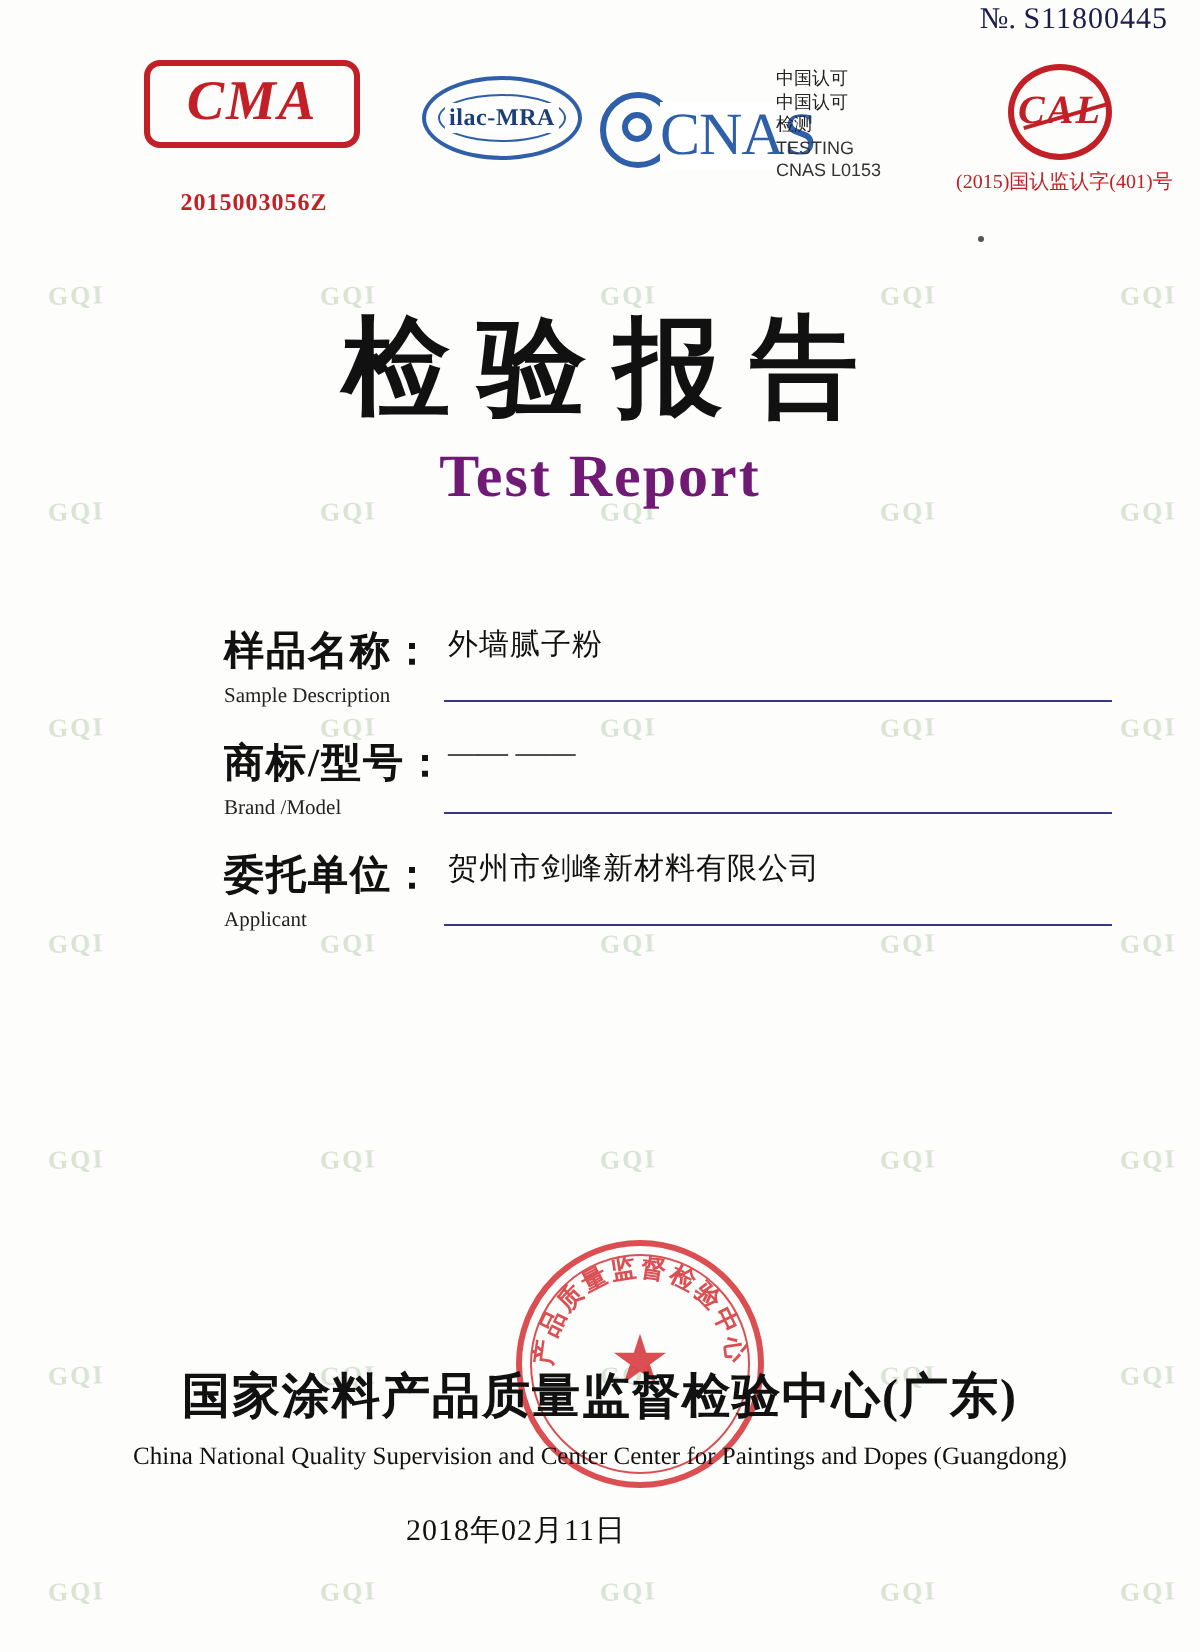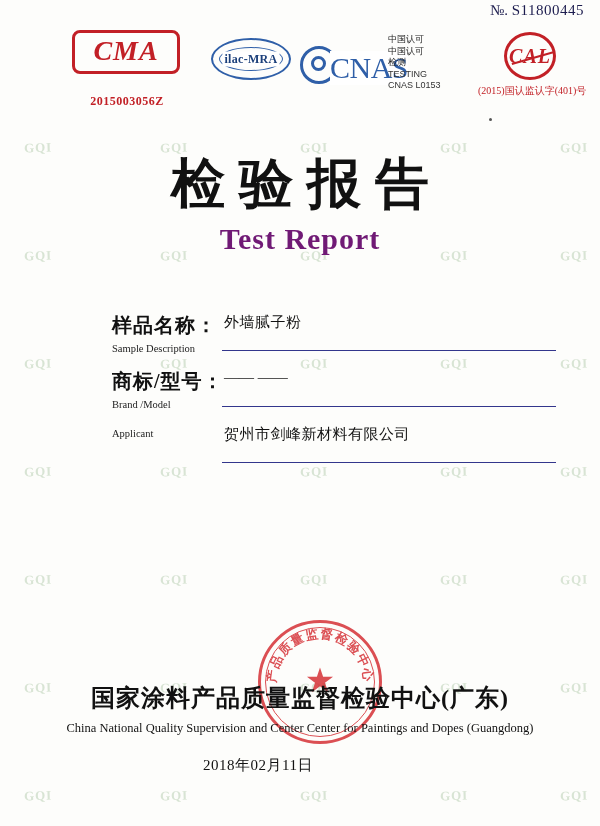--- a/index.html
+++ b/index.html
@@ -523,20 +523,21 @@
     <div class="labels">
       <div class="lab-cn">商标/型号：</div>
       <div class="lab-en">Brand /Model</div>
     </div>
     <div class="value">——  ——</div>
     <div class="rule"></div>
   </div>
 
   <div class="field">
     <div class="labels">
+      <div class="lab-cn">委托单位：</div>
       <div class="lab-en">Applicant</div>
     </div>
     <div class="value">贺州市剑峰新材料有限公司</div>
     <div class="rule"></div>
   </div>
 
 
 </div>
 
 <div class="seal">

